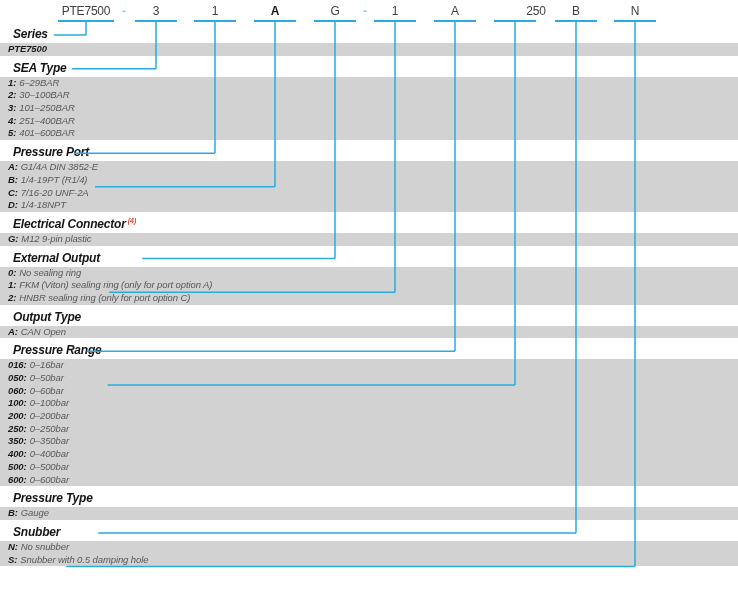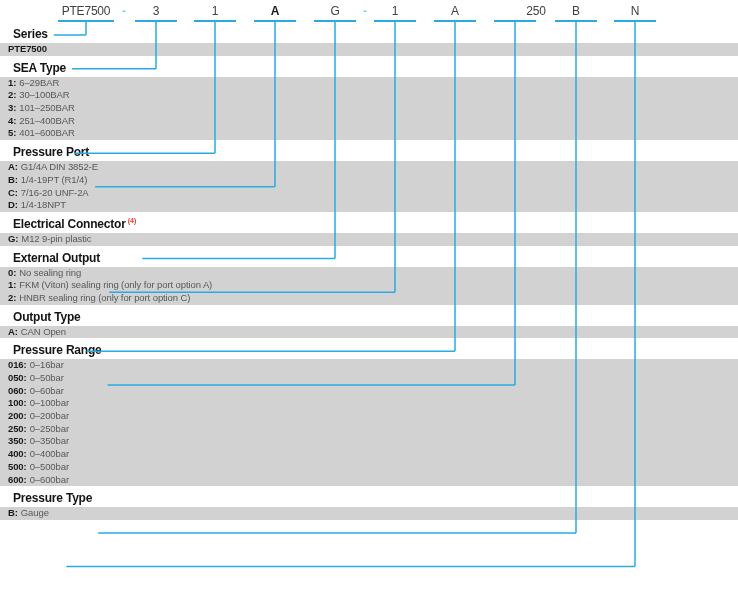--- a/index.html
+++ b/index.html
@@ -10,21 +10,21 @@
   }
   
   .code-row{position:absolute;top:0;left:0;width:738px;height:22px;}
   .code-seg{
     position:absolute;top:4px;transform:translateX(-50%);
     font-size:12px;letter-spacing:-0.2px;color:#3f4042;white-space:nowrap;
   }
   .code-seg.bold{font-weight:bold;color:#1b1b1c;}
   .code-seg.dash{color:#7fcdee;font-weight:bold;}
   
-  .sections{position:absolute;top:22px;left:0;width:738px;}
+  .sections{position:absolute;top:22px;left:0;width:738px;font-style:italic;}
   .sec-header{
     height:21px;box-sizing:border-box;padding:6px 0 2px 13px;
     display:flex;align-items:flex-end;
   }
   .sec-title{
     font-size:12px;font-weight:bold;color:#141415;letter-spacing:-0.2px;
     line-height:13px;white-space:nowrap;
   }
   .sec-sup{
     font-size:7px;font-weight:bold;color:#e8412c;vertical-align:super;
@@ -134,20 +134,29 @@
         </div>
       </div>
       <div>
         <div class="sec-header">
           <span class="sec-title">Pressure Type</span>
         </div>
         <div class="band">
           <div class="opt-row"><span class="opt-label">B:</span><span>Gauge</span></div>
         </div>
       </div>
+      <div>
+        <div class="sec-header">
+          <span class="sec-title">Snubber</span>
+        </div>
+        <div class="band">
+          <div class="opt-row"><span class="opt-label">N:</span><span>No snubber</span></div>
+          <div class="opt-row"><span class="opt-label">S:</span><span>Snubber with 0.5 damping hole</span></div>
+        </div>
+      </div>
     </div>
   <svg class="overlay" width="738" height="602" viewBox="0 0 738 602">
       <line x1="58" y1="21" x2="114" y2="21" stroke="#29abe2" stroke-width="2"></line>
       <line x1="86" y1="22" x2="86" y2="35" stroke="#29abe2" stroke-width="1.5"></line>
       <line x1="53.84375" y1="35" x2="86" y2="35" stroke="#29abe2" stroke-width="1.5"></line>
       <line x1="135" y1="21" x2="177" y2="21" stroke="#29abe2" stroke-width="2"></line>
       <line x1="156" y1="22" x2="156" y2="68.6875" stroke="#29abe2" stroke-width="1.5"></line>
       <line x1="72.09375" y1="68.6875" x2="156" y2="68.6875" stroke="#29abe2" stroke-width="1.5"></line>
       <line x1="194" y1="21" x2="236" y2="21" stroke="#29abe2" stroke-width="2"></line>
       <line x1="215" y1="22" x2="215" y2="153.125" stroke="#29abe2" stroke-width="1.5"></line>

